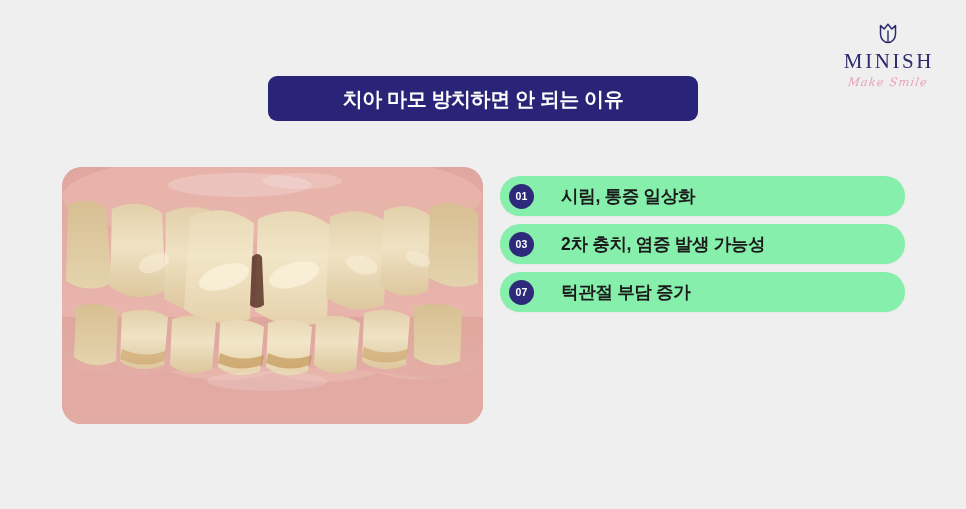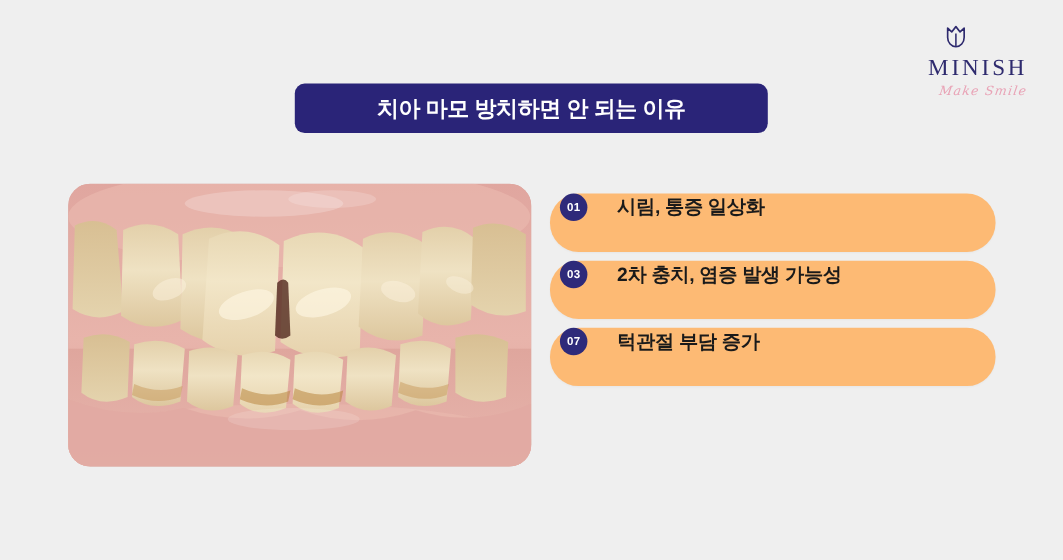--- a/index.html
+++ b/index.html
@@ -13,23 +13,23 @@
   body {
     background: #efefef;
     font-family: "Liberation Sans", "DejaVu Sans", sans-serif;
     position: relative;
   }
 
   
   .logo {
     position: absolute;
     top: 18px;
-    right: 32px;
+    right: 13px;
     width: 130px;
-    text-align: right;
+    text-align: center;
     user-select: none;
   }
   .logo-mark {
     display: block;
     margin: 0 auto 2px auto;
     width: 30px;
     height: 30px;
   }
   .logo-word {
     font-family: "Liberation Serif", "DejaVu Serif", serif;
@@ -87,24 +87,25 @@
 
   
   .reason-list {
     position: absolute;
     left: 500px;
     top: 176px;
     width: 405px;
   }
   .reason-card {
     position: relative;
-    height: 53px;
-    background: #fdba74;
+    height: 40px;
+    background: #86efac;
     border-radius: 26px;
     display: flex;
+    align-items: center;
     margin-bottom: 8px;
     box-shadow: 0 1px 2px rgba(0,0,0,0.035);
   }
   .reason-badge {
     width: 25px;
     height: 25px;
     min-width: 25px;
     border-radius: 50%;
     background: #2e2a7a;
     color: #ffffff;

